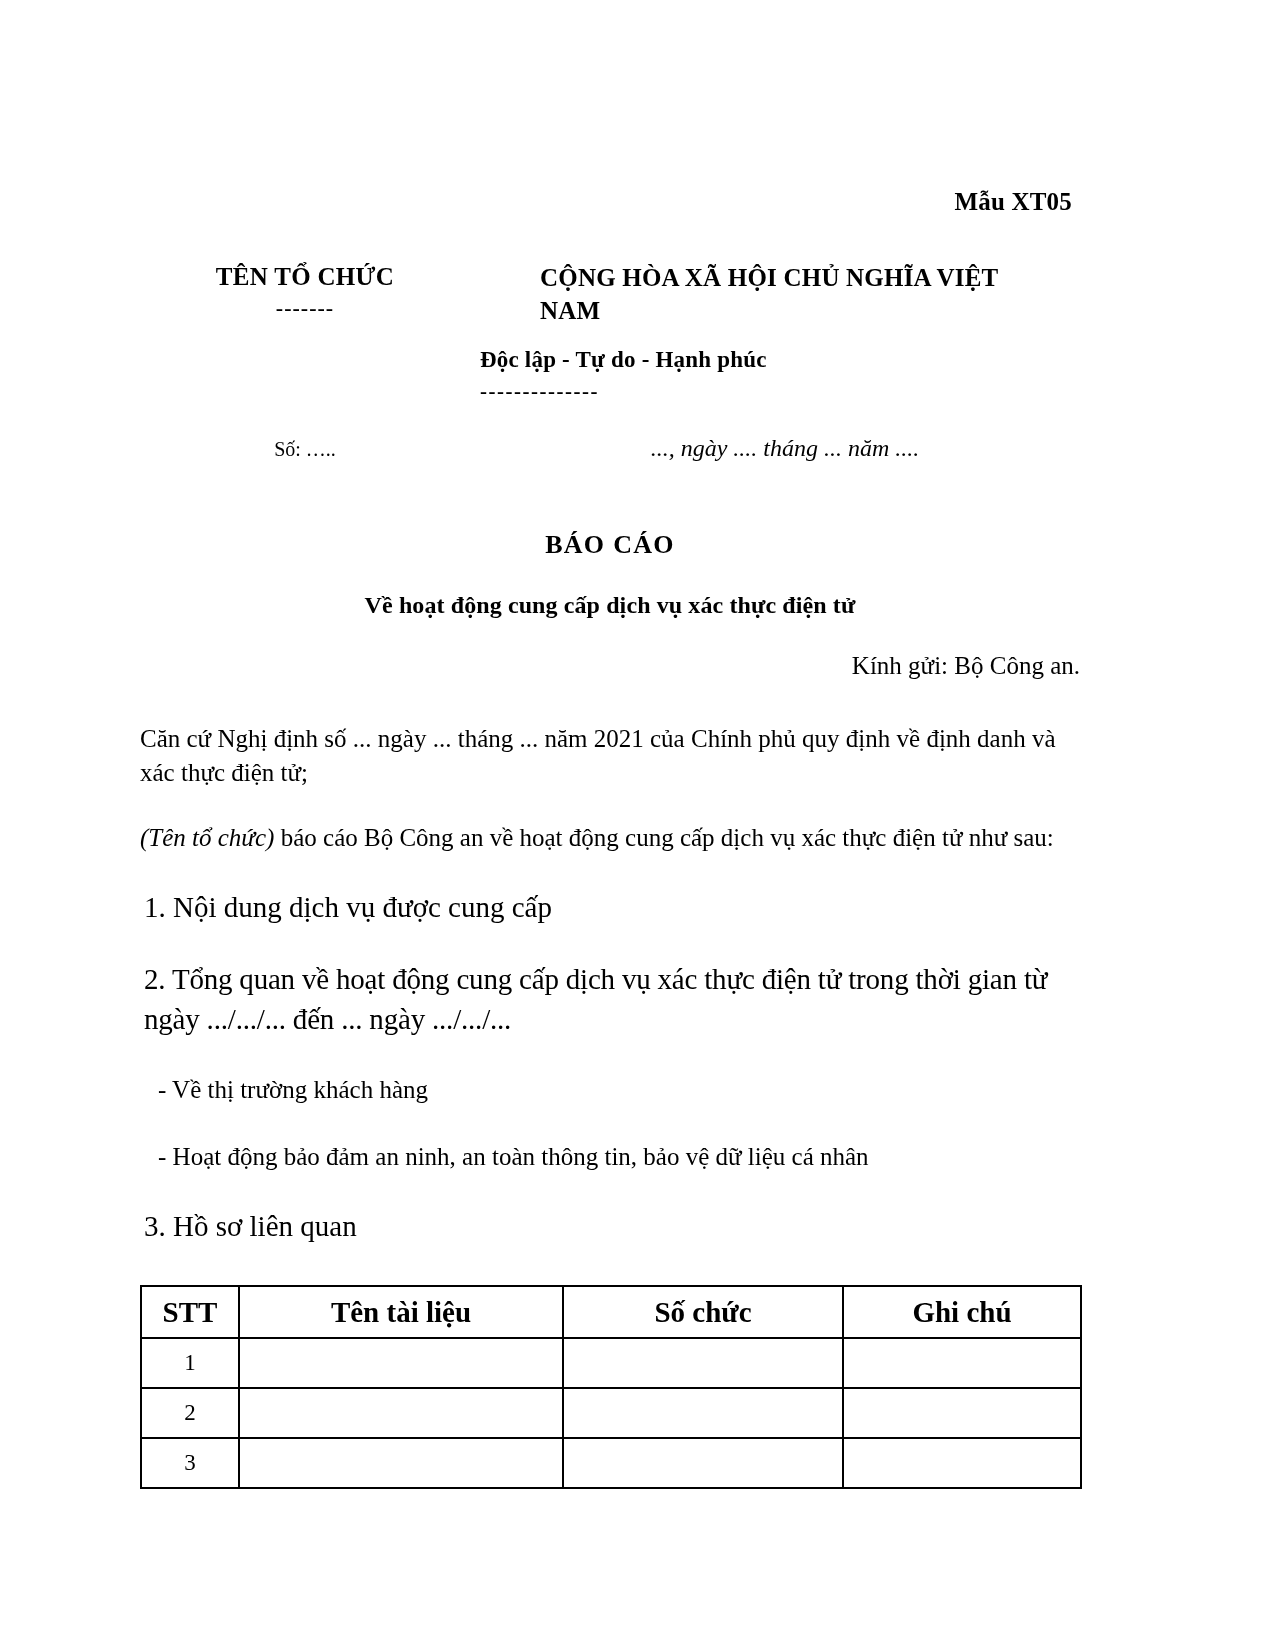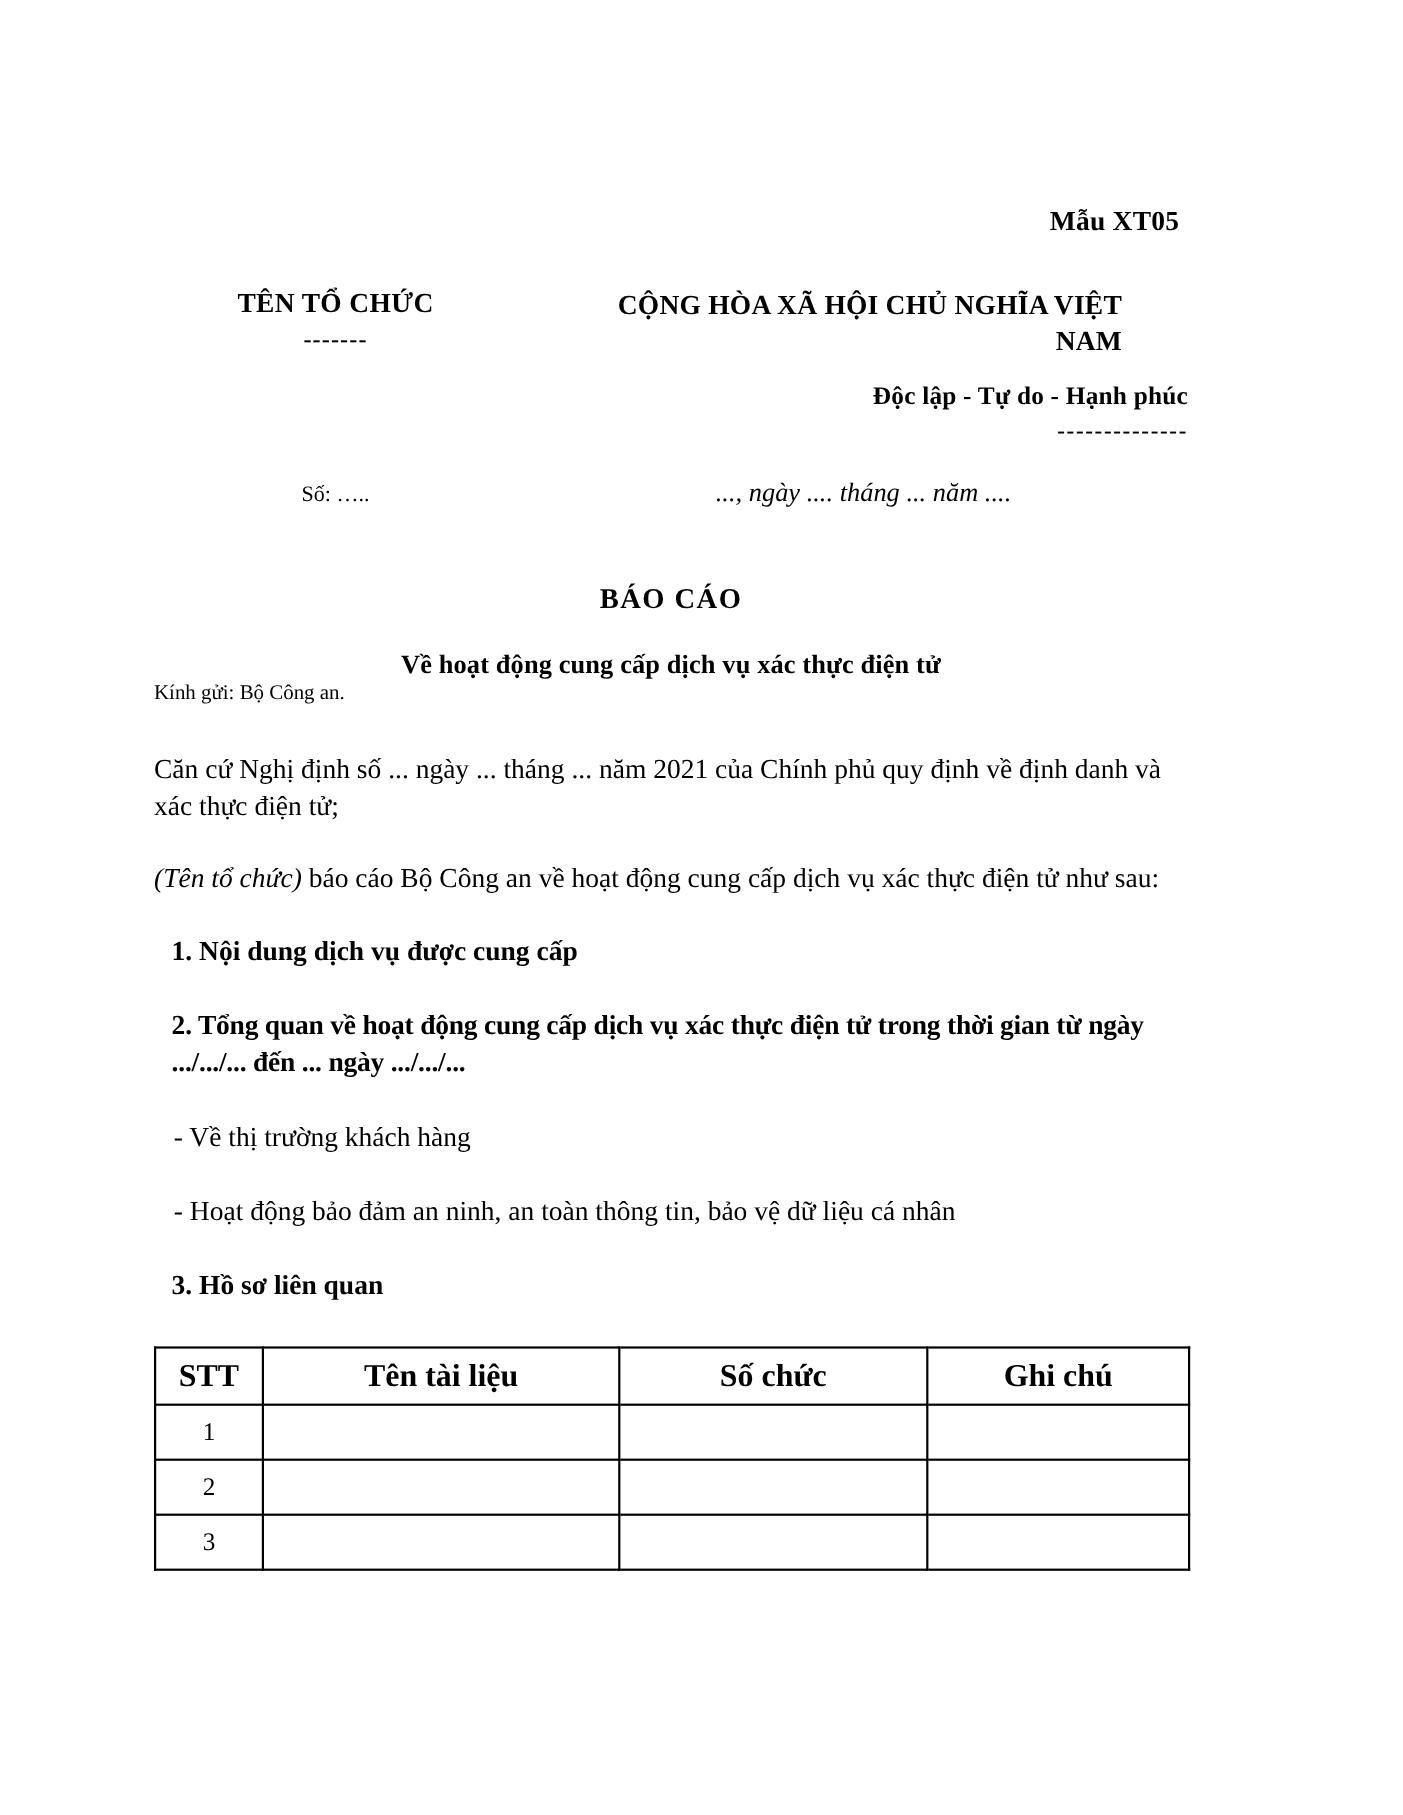--- a/index.html
+++ b/index.html
@@ -57,21 +57,21 @@
     white-space: nowrap;
   }
   .org-rule {
     font-weight: bold;
     font-size: 22px;
     letter-spacing: 1px;
     margin-top: 4px;
   }
   .nation-block {
     flex: 1;
-    text-align: right;
+    text-align: left;
     padding-left: 10px;
   }
   .nation-name {
     font-weight: bold;
     font-size: 25px;
     line-height: 1.35;
     letter-spacing: 0.2px;
     padding: 0 60px;
   }
   .nation-motto {
@@ -115,40 +115,41 @@
     margin-top: 68px;
   }
   .doc-subtitle {
     text-align: center;
     font-weight: bold;
     font-size: 24px;
     margin-top: 32px;
     letter-spacing: 0.1px;
   }
   .recipient {
-    text-align: left;
-    font-size: 19px;
+    text-align: right;
+    font-size: 25px;
+    margin-top: 33px;
   }
 
   
   p.para {
     font-size: 25px;
     line-height: 1.37;
     margin: 0;
     margin-top: 30px;
     text-align: left;
   }
   p.para.first { margin-top: 42px; }
   .it { font-style: italic; }
 
   h3.heading {
-    font-size: 25px;
-    font-weight: bold;
+    font-size: 29px;
+    font-weight: normal;
     line-height: 1.37;
-    margin: 16px;
+    margin: 4px;
     margin-top: 33px;
   }
   .bullet {
     font-size: 25px;
     line-height: 1.37;
     margin: 18px;
     margin-top: 33px;
   }
   .heading-tight { letter-spacing: -0.2px; }
 

